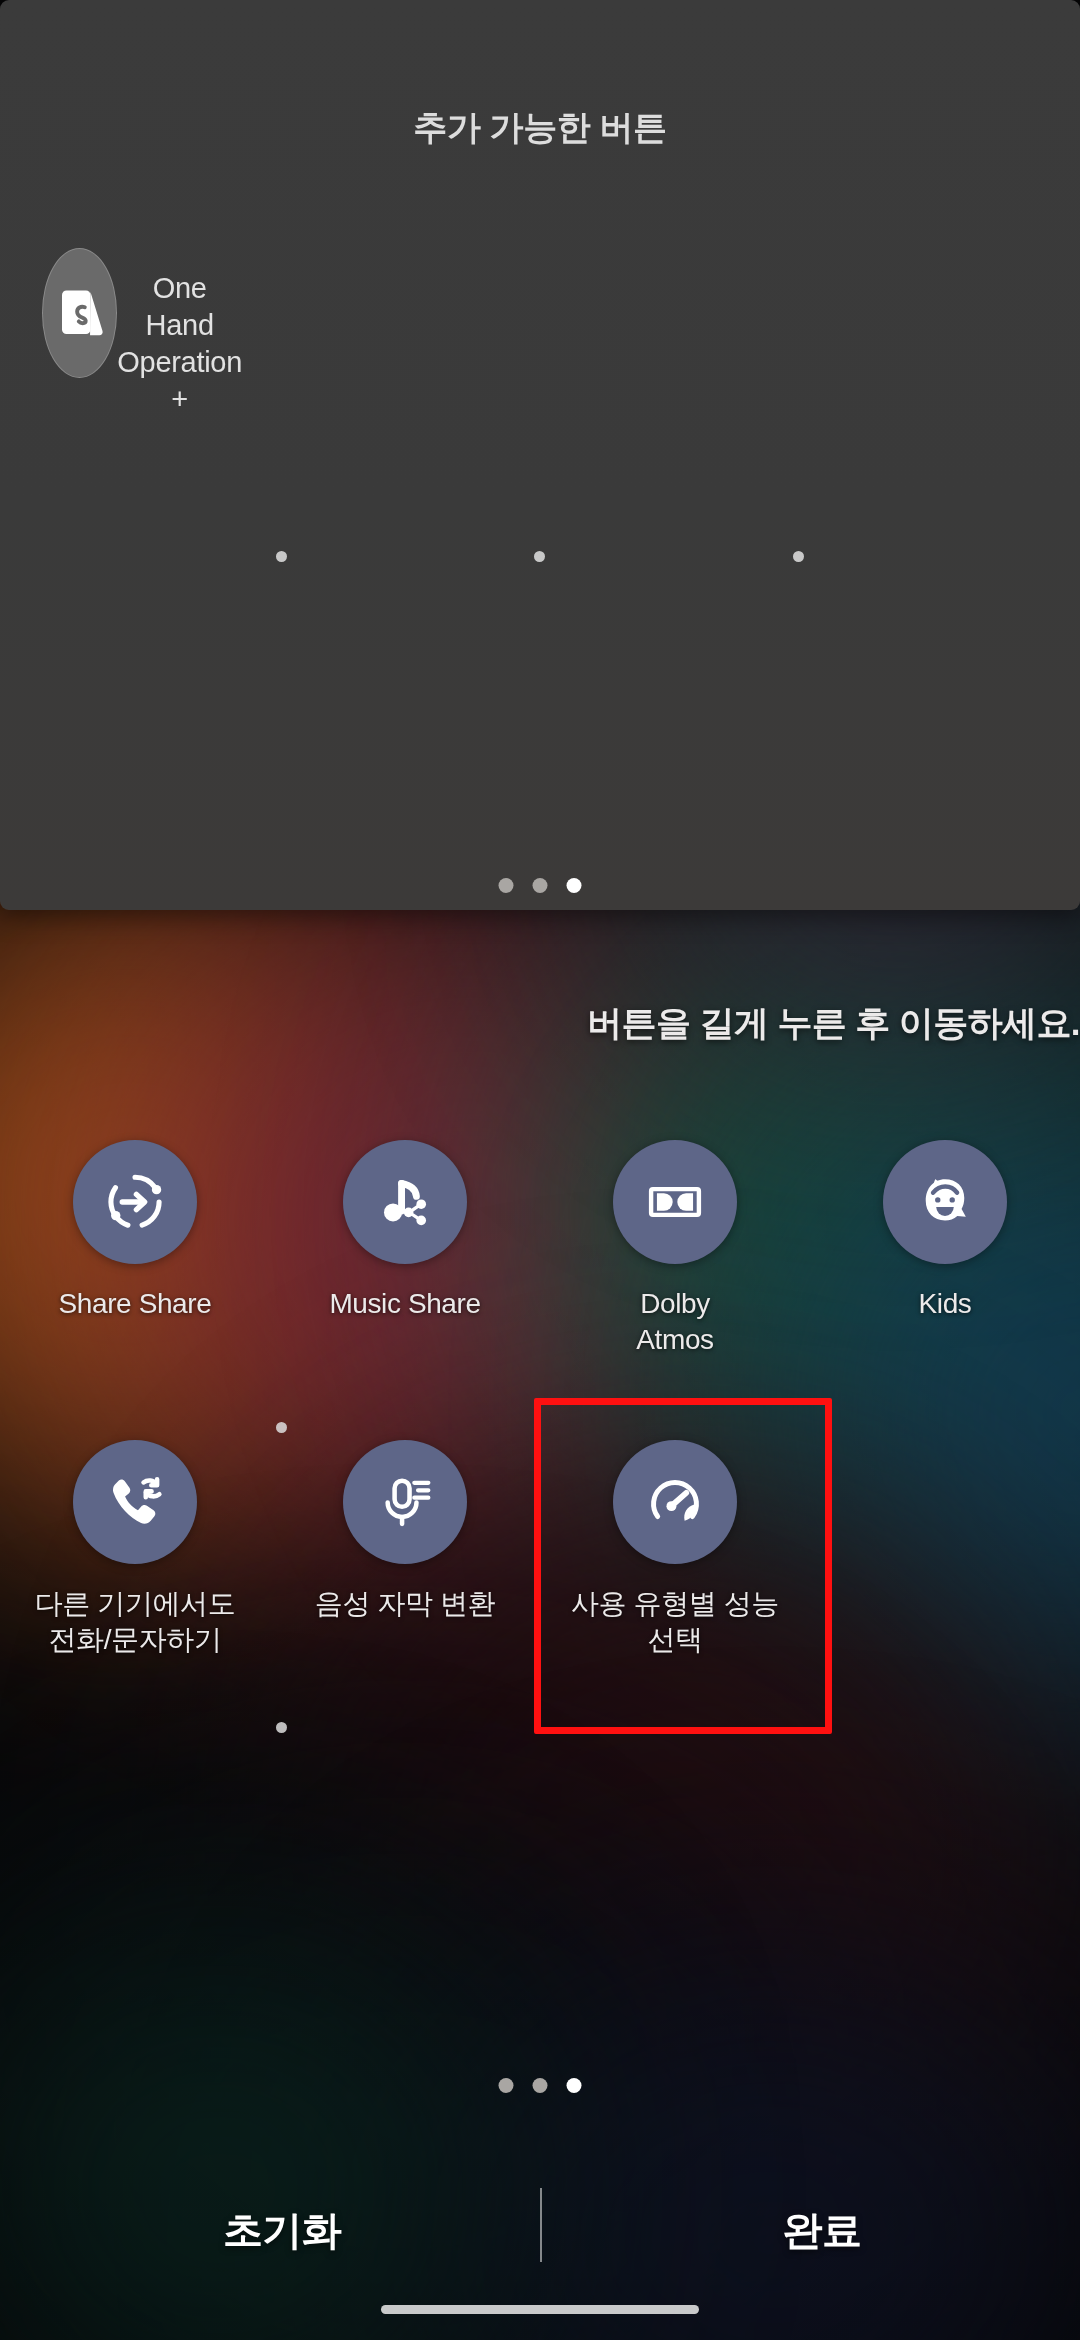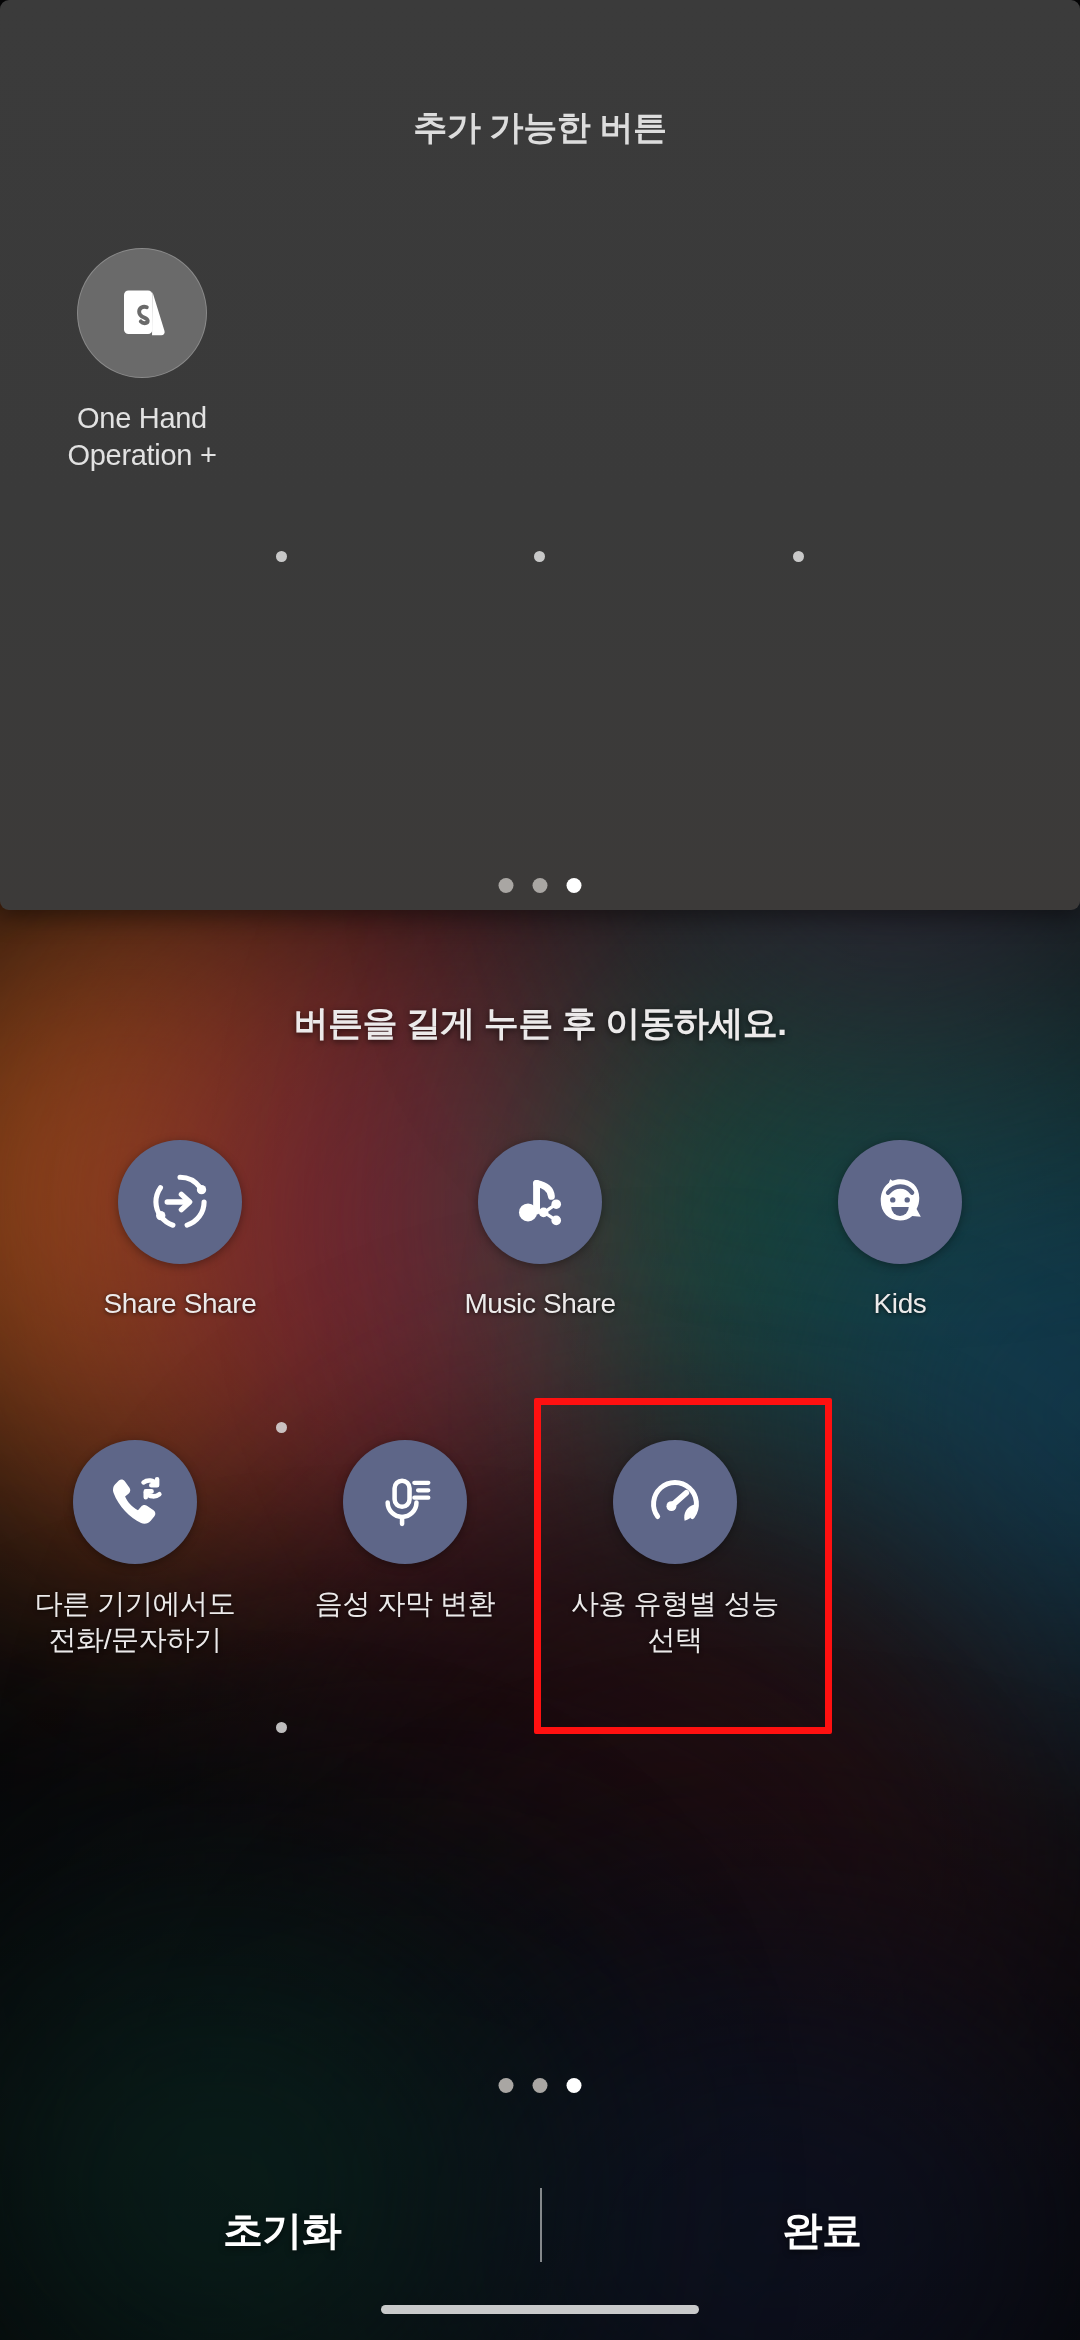--- a/index.html
+++ b/index.html
@@ -39,21 +39,21 @@
   }
   #panel-title {
     position:absolute; top:105px; left:0; width:100%;
     text-align:center; font-size:34px; font-weight:700; color:#ddd;
     letter-spacing:-.4px;
   }
 
   
   .avail-tile {
     position:absolute; left:42px; top:248px; width:200px;
-    display:flex; flex-direction:column; align-items:center;
+    display:flex; flex-direction:row; align-items:flex-start;
   }
   .avail-circle {
     width:130px; height:130px; border-radius:50%;
     background:#6a6a6a; border:1px solid rgba(255,255,255,.22);
     display:flex; align-items:center; justify-content:center;
   }
   .avail-label {
     margin-top:22px; font-size:29px; line-height:1.28; color:#e2e2e2;
     text-align:center; font-weight:400; letter-spacing:-.3px;
   }
@@ -65,21 +65,21 @@
   }
 
   
   .pager { position:absolute; display:flex; gap:19px; align-items:center; }
   .pager .dot { width:15px; height:15px; border-radius:50%; background:#a9a6a3; }
   .pager .dot.on { background:#ffffff; }
   #panel-pager { top:878px; left:50%; transform:translateX(-50%); }
 
   
   #instruction {
-    position:absolute; top:1000px; left:0; width:100%; text-align:center;
+    position:absolute; top:1000px; left:0; width:100%; text-align:right;
     font-size:35px; font-weight:700; color:#eceaea; letter-spacing:-.6px;
     text-shadow:0 2px 6px rgba(0,0,0,.6);
   }
 
   
   #qs-grid {
     position:absolute; left:0; top:1140px; width:1080px;
   }
   .qs-row { position:relative; display:flex; height:300px; }
   .qs-cell {
@@ -209,20 +209,30 @@
             <circle cx="15.3" cy="31.6" r="6.6" fill="#fff"></circle>
             <circle cx="35.8" cy="25.6" r="3.5" fill="#fff"></circle>
             <circle cx="35.8" cy="37.4" r="3.5" fill="#fff"></circle>
             <circle cx="26.6" cy="31.5" r="3.5" fill="#fff"></circle>
             <path d="M29.4 29.9 L33.3 27.2 M29.4 33.1 L33.3 35.8" stroke="#fff" stroke-width="2.4" stroke-linecap="round"></path>
           </svg>
         </div>
         <div class="qs-label">Music Share</div>
       </div>
 
+      <div class="qs-cell">
+        <div class="qs-circle">
+          <svg width="62" height="62" viewBox="0 0 48 48">
+            <rect x="5.5" y="14" width="37" height="20" rx="1.4" fill="none" stroke="#fff" stroke-width="3.4"></rect>
+            <path d="M10 17.2 h5.4 a6.8 6.8 0 0 1 0 13.6 H10 z" fill="#fff"></path>
+            <path d="M38 17.2 h-5.4 a6.8 6.8 0 0 0 0 13.6 H38 z" fill="#fff"></path>
+          </svg>
+        </div>
+        <div class="qs-label">Dolby<br>Atmos</div>
+      </div>
 
       <div class="qs-cell">
         <div class="qs-circle">
           <svg width="68" height="68" viewBox="0 0 48 48">
             <path d="M24 8 c8 0 13.6 5.2 13.6 13.2 c0 3 -0.7 5.6 -1.9 7.8 l3 5.4 l-6 -0.6 c-2.4 2.1 -5.4 3.2 -8.7 3.2 c-8 0 -13.6 -5.6 -13.6 -13.8 C10.4 14.2 16 8 24 8 z" fill="#fff"></path>
             <path d="M14.3 20 c-2 0 -3.2 1.4 -3.2 3.2 c0 1.9 1.3 3.2 3.2 3.2" fill="#fff"></path>
             <path d="M33.7 20 c2 0 3.2 1.4 3.2 3.2 c0 1.9 -1.3 3.2 -3.2 3.2" fill="#fff"></path>
             <path d="M16 12.4 c0 -2.6 1.2 -4.4 1.2 -4.4 c0 0 2.2 1.4 3 3.4 z" fill="#fff"></path>
             <path d="M15.6 17.4 c2.6 -3.1 6 -4.3 8.6 -4.3 c3.1 0 6.2 1.4 8.3 4.3" fill="none" stroke="#5e6688" stroke-width="3.2" stroke-linecap="round"></path>
             <circle cx="18.9" cy="22.5" r="1.9" fill="#5e6688"></circle>

